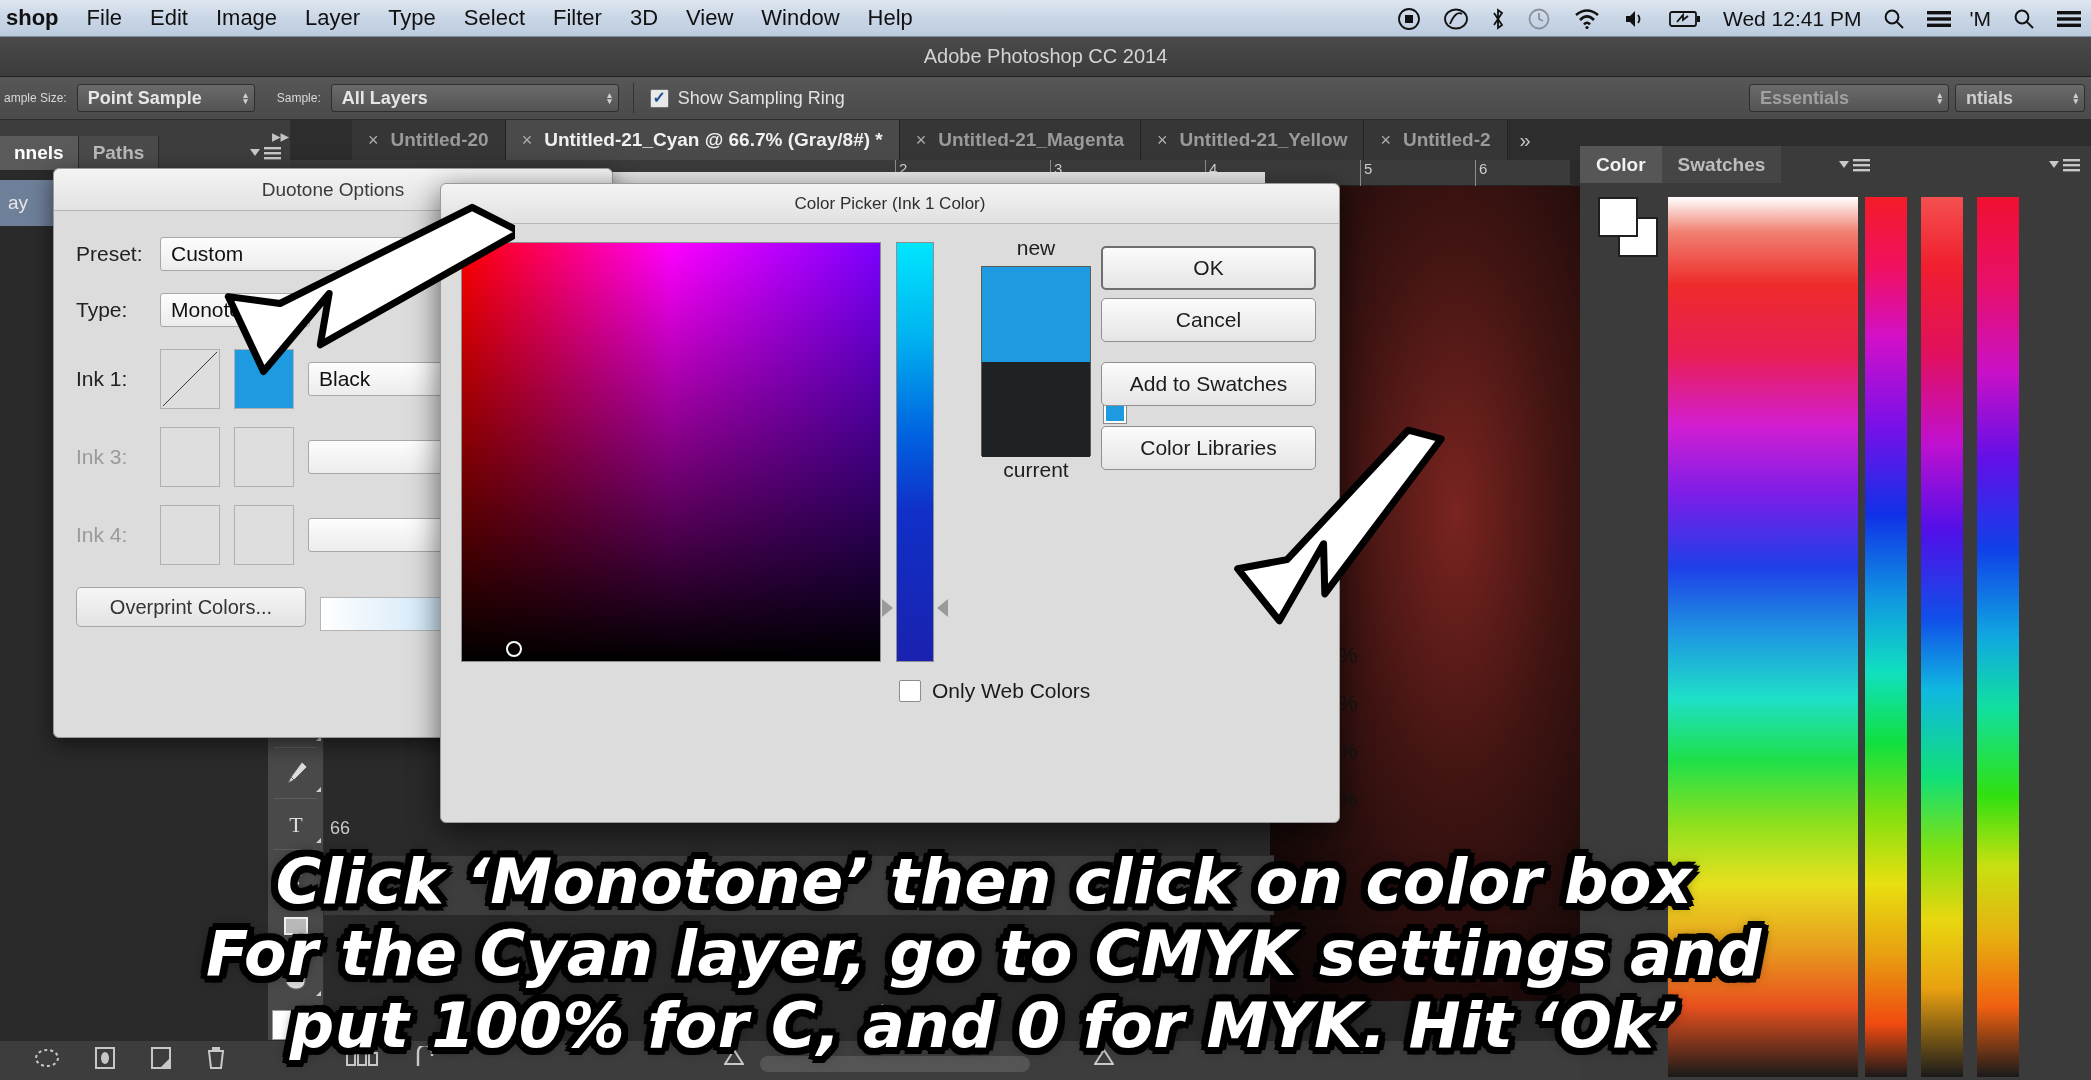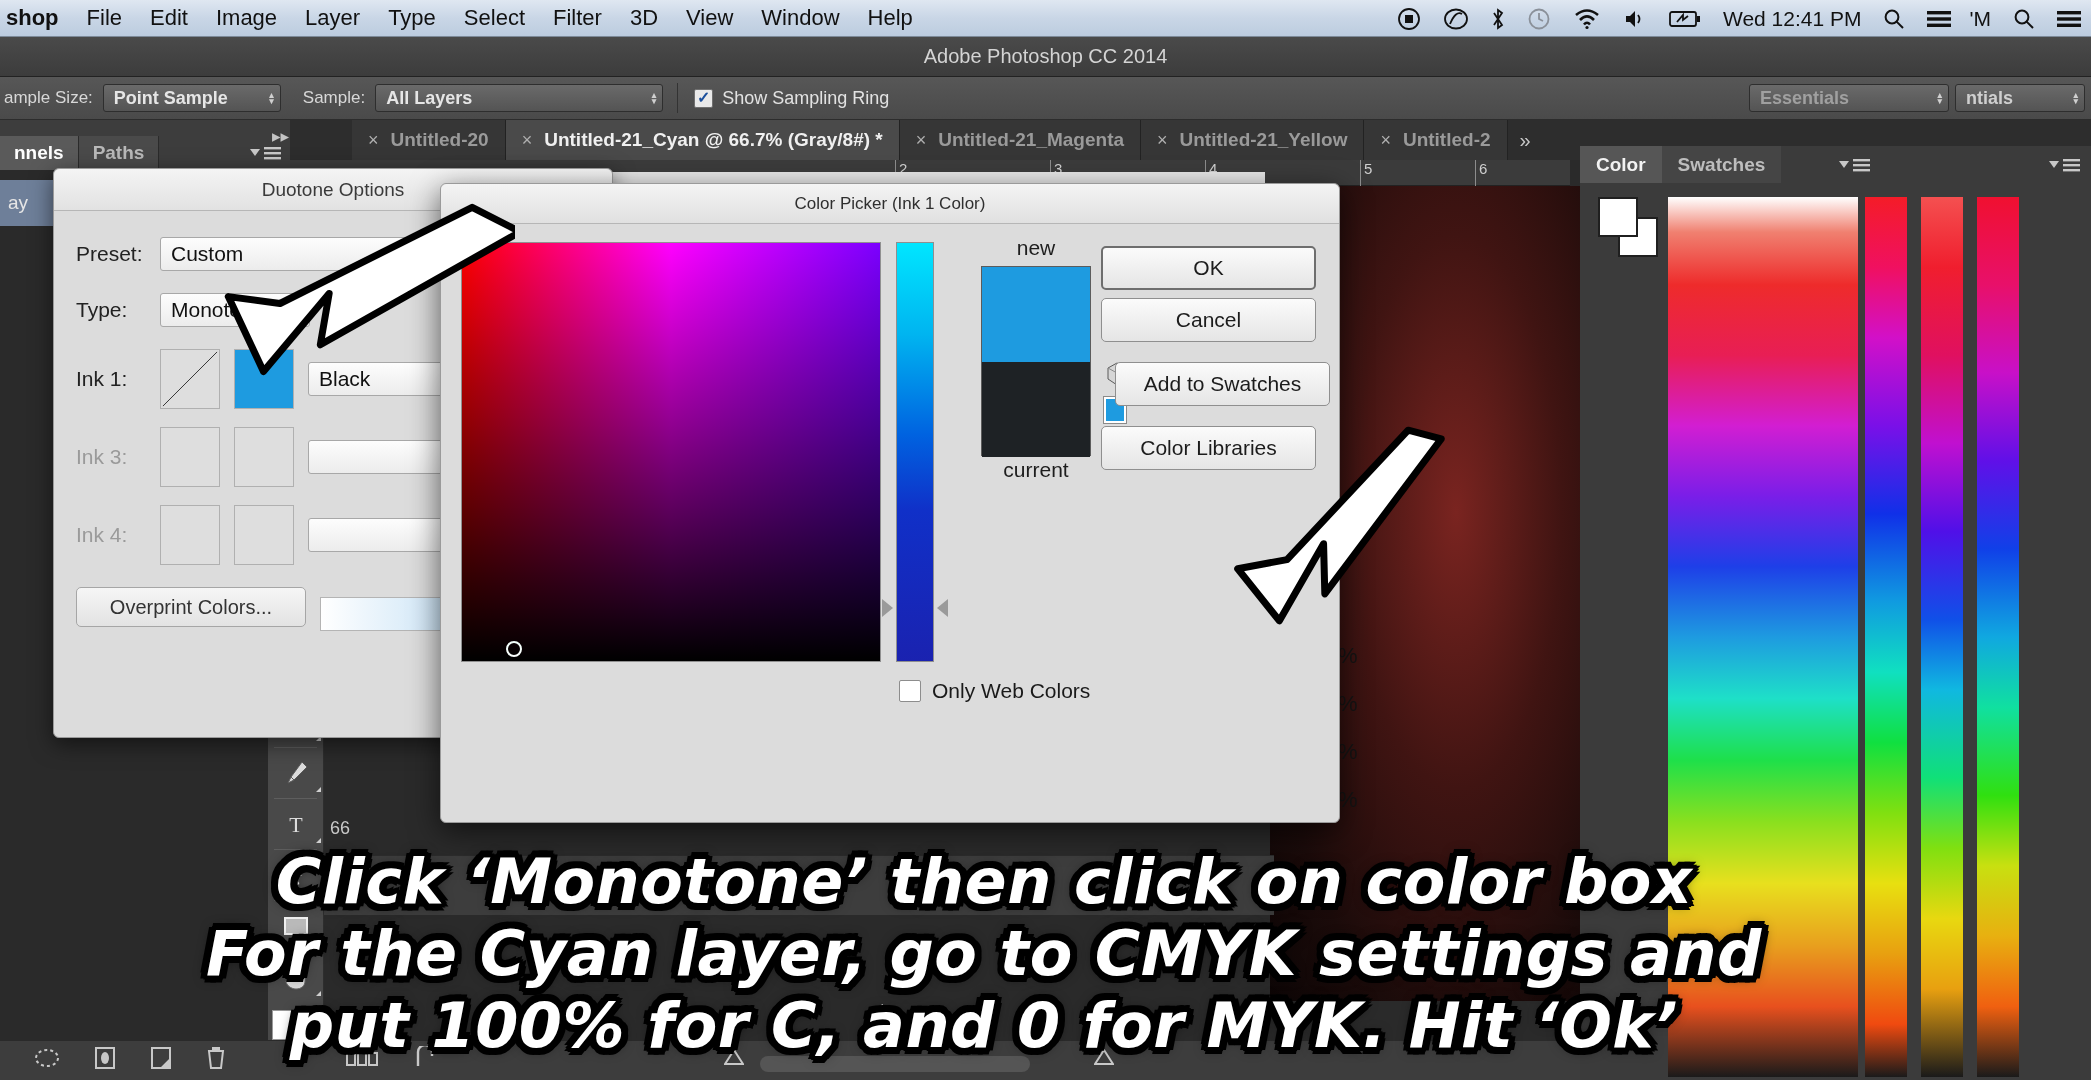--- a/index.html
+++ b/index.html
@@ -24,21 +24,21 @@
     background:linear-gradient(to bottom,#4a4a4a,#3c3c3c);
     border-bottom:1px solid #222; display:flex; align-items:center;
     justify-content:center; }
   .pstitle span{ color:#d4d4d4; font-size:20px; }
 
   
   .optbar{ position:absolute; left:0; top:77px; width:2091px; height:43px;
     background:linear-gradient(to bottom,#575757,#4a4a4a);
     border-bottom:1px solid #2c2c2c; display:flex; align-items:center;
     padding-left:0px; }
-  .optbar .lbl{ color:#d8d8d8; font-size:17px; margin:0 10px 0 0; white-space:nowrap;}
+  .optbar .lbl{ color:#d8d8d8; font-size:12px; margin:0 10px 0 0; white-space:nowrap;}
   .pselect{ position:relative; background:linear-gradient(to bottom,#6a6a6a,#545454);
     border:1px solid #2e2e2e; border-radius:3px; height:28px; color:#e6e6e6;
     font-size:18px; display:flex; align-items:center; padding:0 26px 0 10px;
     font-weight:bold; white-space:nowrap; }
   .pselect .arr{ position:absolute; right:6px; top:50%; transform:translateY(-50%);
     display:flex; flex-direction:column; line-height:6px; font-size:9px; color:#d0d0d0;}
   .chkwrap{ display:flex; align-items:center; margin-left:26px; }
   .chkbox{ width:19px;height:19px;background:#e9e9e9;border:1px solid #707070;
     border-radius:2px; display:flex;align-items:center;justify-content:center;
     font-size:16px; color:#1b4f9c; font-weight:bold; line-height:1; }
@@ -553,21 +553,21 @@
           <path d="M11 1 L20 6 L20 17 L11 23 L2 17 L2 6 Z" fill="#d6d6d6" stroke="#5a5a5a"></path>
           <path d="M2 6 L11 11 L20 6 M11 11 L11 23" stroke="#8a8a8a" fill="none"></path>
         </svg>
     </div>
     <div class="webchip">
         <i></i>
       </div>
 
     <div class="cpbtn primary" style="top:62px;">OK</div>
     <div class="cpbtn" style="top:114px;">Cancel</div>
-    <div class="cpbtn" style="top:178px;margin-left:14px;">Add to Swatches</div>
+    <div class="cpbtn" style="top:178px;">Add to Swatches</div>
     <div class="cpbtn" style="top:242px;">Color Libraries</div>
 
     <div class="owc">
       <div class="cb"></div>
       <span>Only Web Colors</span>
     </div>
   </div>
 
   <div class="fieldgrid" style="display:flex; gap:52px;">
     <div>

